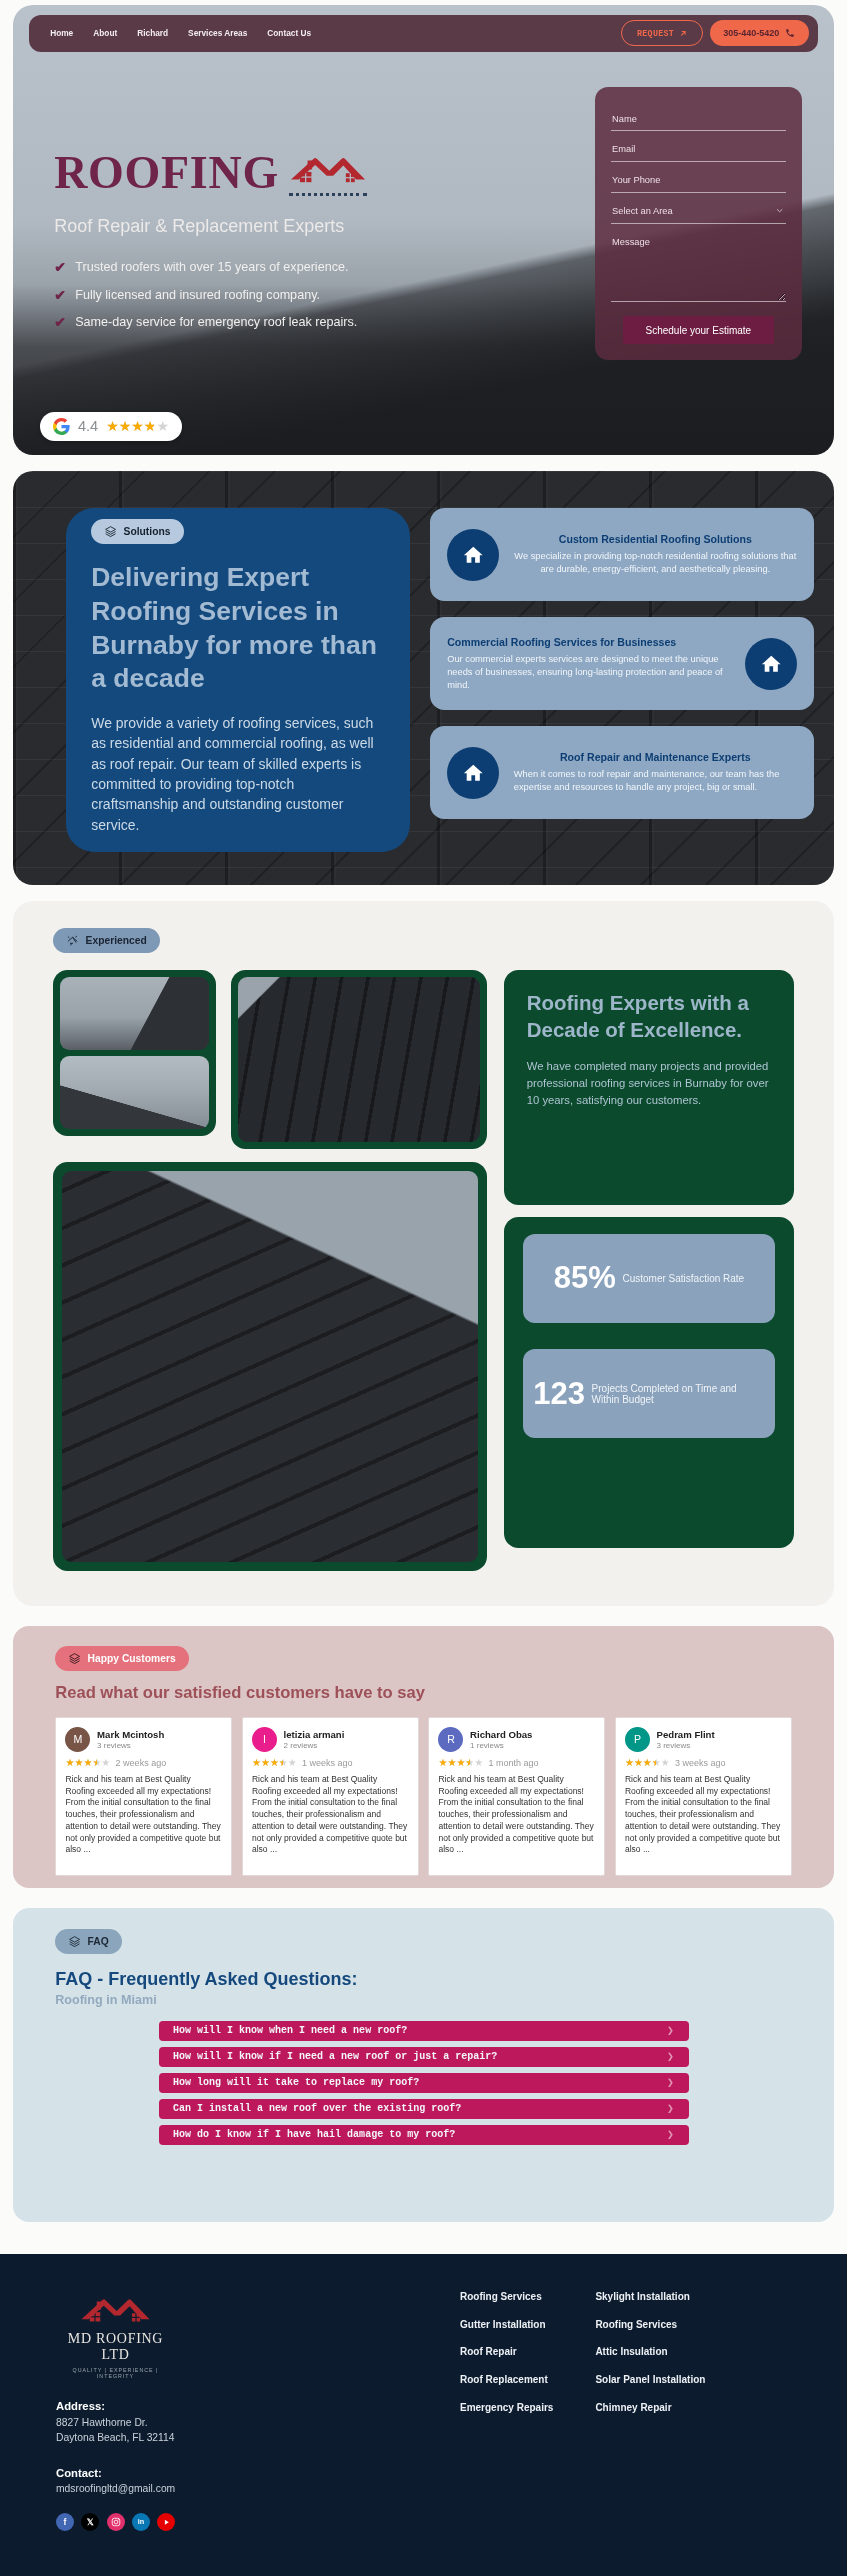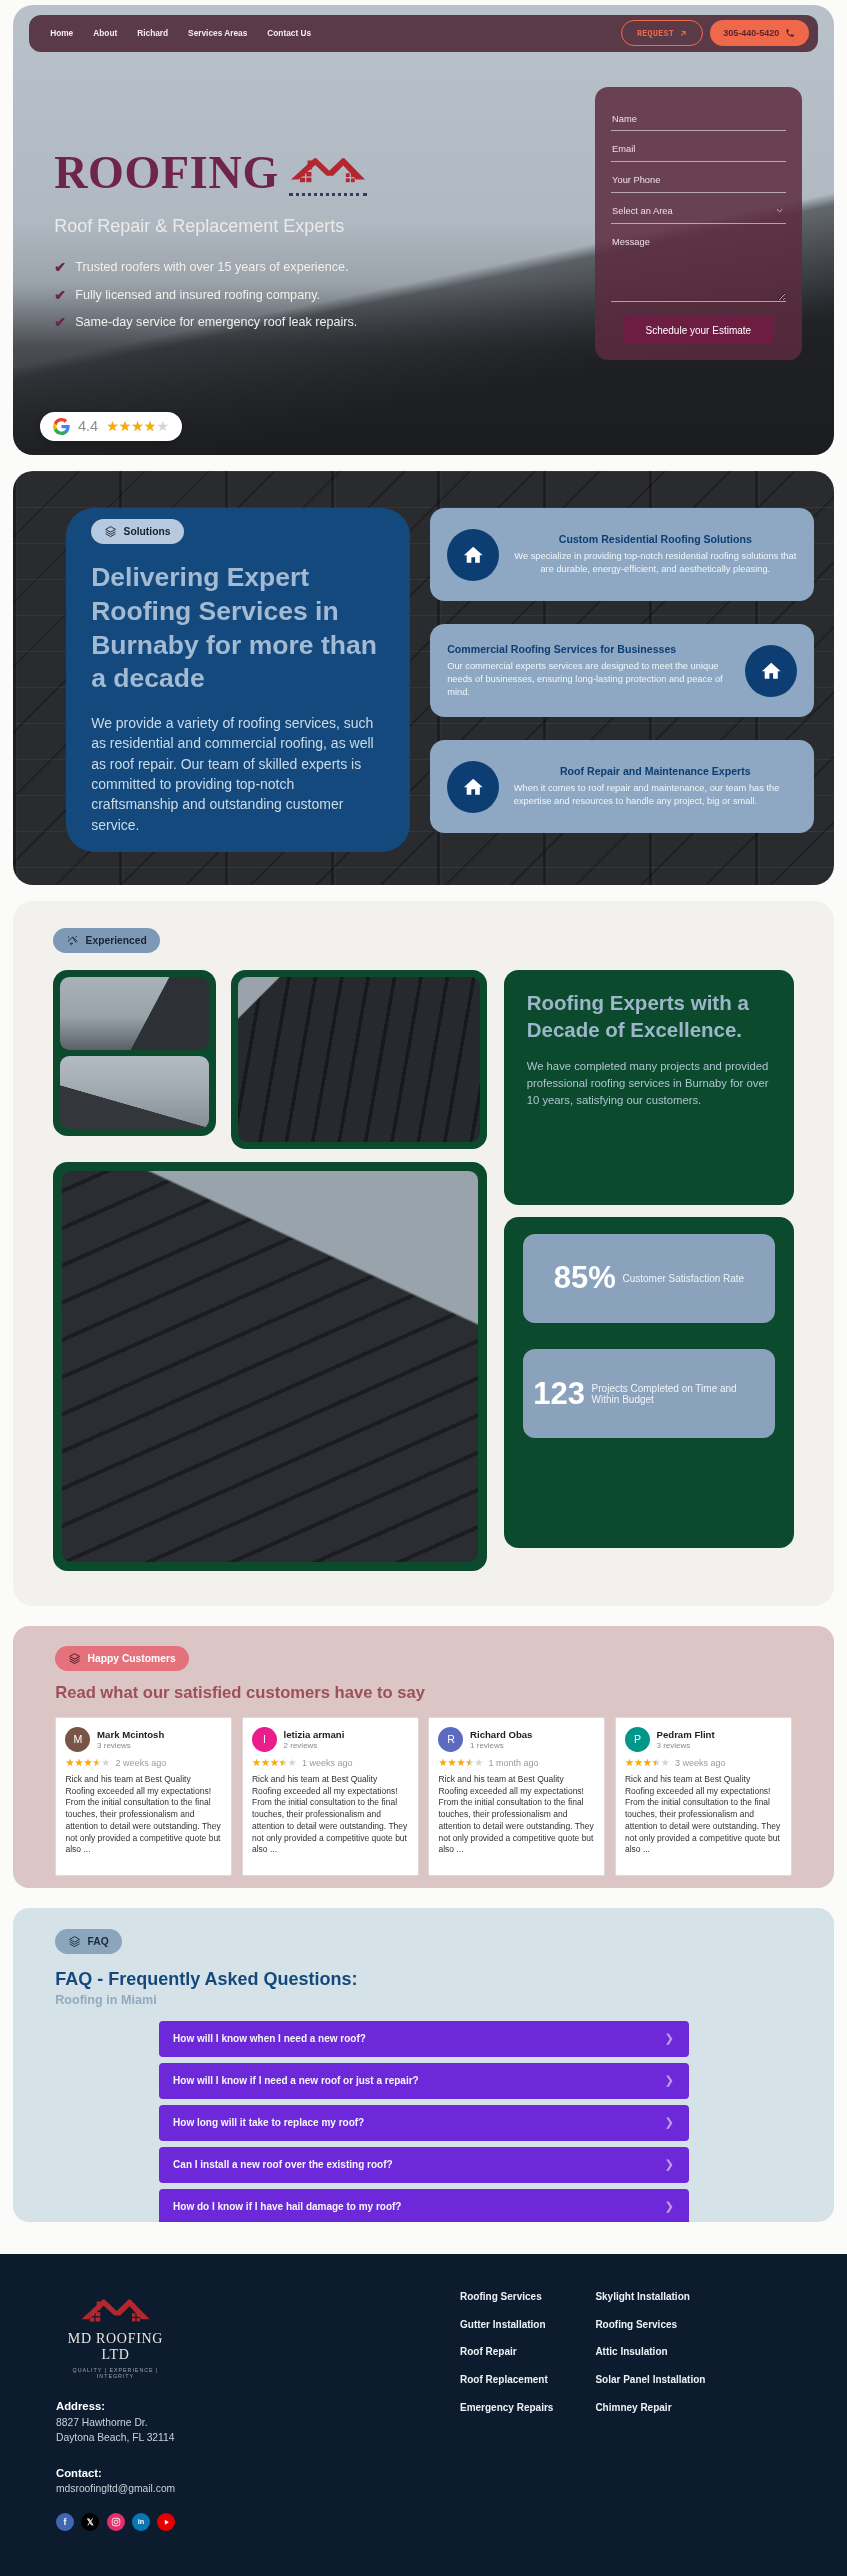--- a/index.html
+++ b/index.html
@@ -58,21 +58,21 @@
       repeating-linear-gradient(90deg, rgba(0,0,0,.30) 0 3.3px, rgba(255,255,255,.02) 3.3px 4.6px, transparent 4.6px 106px),
       repeating-linear-gradient(180deg, rgba(255,255,255,.05) 0 1.3px, transparent 1.3px 36px),
       repeating-linear-gradient(135deg, rgba(0,0,0,.25) 0 2px, transparent 2px 46px);
     display:flex;gap:20px;padding:37px 20px 0 53px;}
   .sol-card{width:344px;height:344px;background:#14497e;border-radius:28px;padding:11px 25px;flex:none;}
   .badge{display:inline-flex;align-items:center;gap:6px;border-radius:16px;padding:6px 13.2px;
     font-size:10.3px;font-weight:600;}
   .badge-solutions{background:#b6c9de;color:#17202c;}
   .sol-heading{margin:17px 0 0;color:#a3bad3;font-size:26.5px;line-height:1.27;font-weight:600;}
   .sol-body{margin:17px 0 0;color:#ccdae6;font-size:14px;line-height:1.45;}
-  .sol-cards{flex:1;display:flex;flex-direction:column;gap:23px;}
+  .sol-cards{flex:1;display:flex;flex-direction:column;gap:16px;}
   .svc-card{background:#8ea8c3;border-radius:14.6px;min-height:93px;display:flex;align-items:center;
     gap:14.6px;padding:12px 17px;}
   .svc-icon{flex:none;width:52px;height:52px;border-radius:50%;background:#0d3e73;display:flex;
     align-items:center;justify-content:center;}
   .svc-title{color:#0d3e73;font-size:10.6px;font-weight:700;margin:0 0 5.3px;}
   .svc-body{color:#f2f6fa;font-size:9.3px;line-height:1.4;margin:0;}
   .svc-center .svc-title,.svc-center .svc-body{text-align:center;}
 
   
   .experienced{margin-top:16px;height:705px;background:#f2f1ee;padding:26.5px 40px;}
@@ -124,22 +124,22 @@
   .tst-meta .stars{font-size:10px;}
   .tst-time{color:#9a9a9a;font-size:9px;}
   .tst-text{margin:6px 0 0;color:#313131;font-size:8.5px;line-height:1.38;}
 
   
   .faq{margin-top:20px;height:314px;background:#d5e3e9;border-radius:16px;padding:21px 42px;}
   .badge-faq{background:#8ba5bc;color:#1c2733;}
   .faq-heading{margin:14.6px 0 0;color:#15497d;font-size:18px;font-weight:700;}
   .faq-sub{margin:3.3px 0 0;color:#93a9bd;font-size:12.6px;font-weight:700;}
   .faq-list{width:530px;margin:13.2px auto 0;}
-  .faq-item{display:flex;align-items:center;justify-content:space-between;background:#6d28d9;border-radius:4px;
-    height:36px;padding:0 14.6px;margin-bottom:6px;cursor:pointer;}
+  .faq-item{display:flex;align-items:center;justify-content:space-between;background:#be185d;border-radius:4px;
+    height:20px;padding:0 14.6px;margin-bottom:6px;cursor:pointer;font-family:Liberation Mono, monospace;}
   .faq-q{color:#f4f7fa;font-size:10px;font-weight:600;}
   .faq-chevron{color:rgba(255,255,255,.55);font-size:11.3px;}
 
   
   .footer{margin-top:32px;height:322px;background:#0c1c2e;padding:37px 56px 0;display:flex;}
   .f-left{width:278px;flex:none;}
   .f-logo-block{width:119px;text-align:center;}
   .f-brand{font-family:"Liberation Serif",serif;color:#e9e5e1;font-size:14px;letter-spacing:0.7px;margin-top:4px;}
   .f-tagline{color:#9aa3ad;font-size:5.3px;letter-spacing:1px;margin-top:4px;}
   .f-h{color:#fff;font-size:11.3px;font-weight:700;margin:21px 0 2.6px;}

